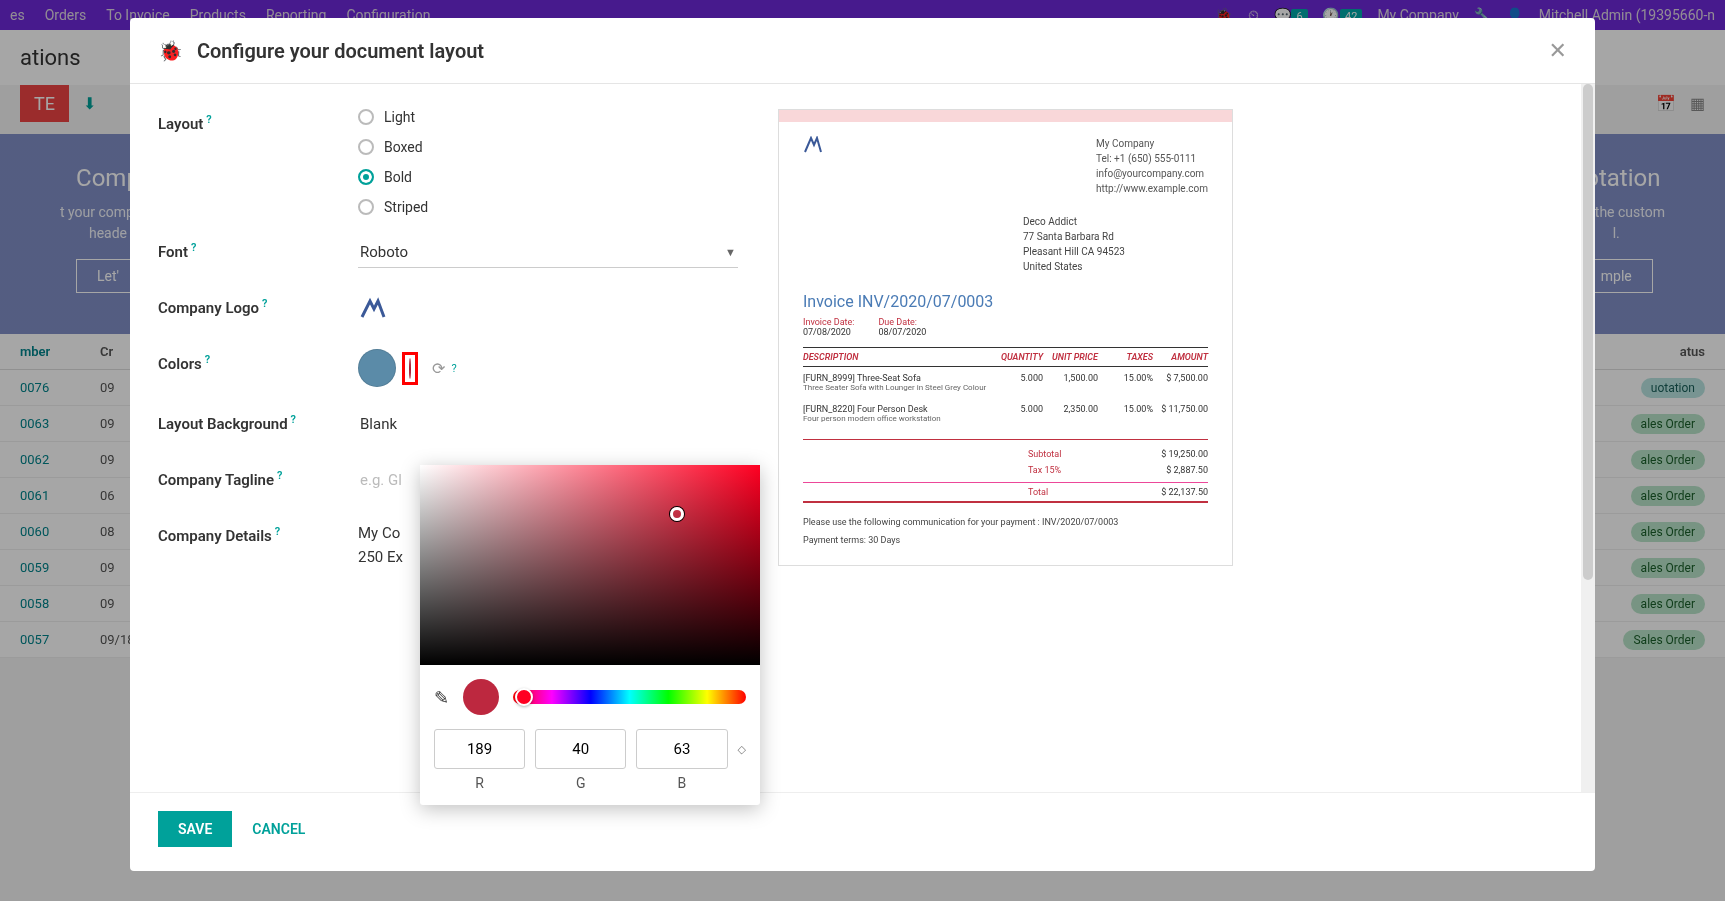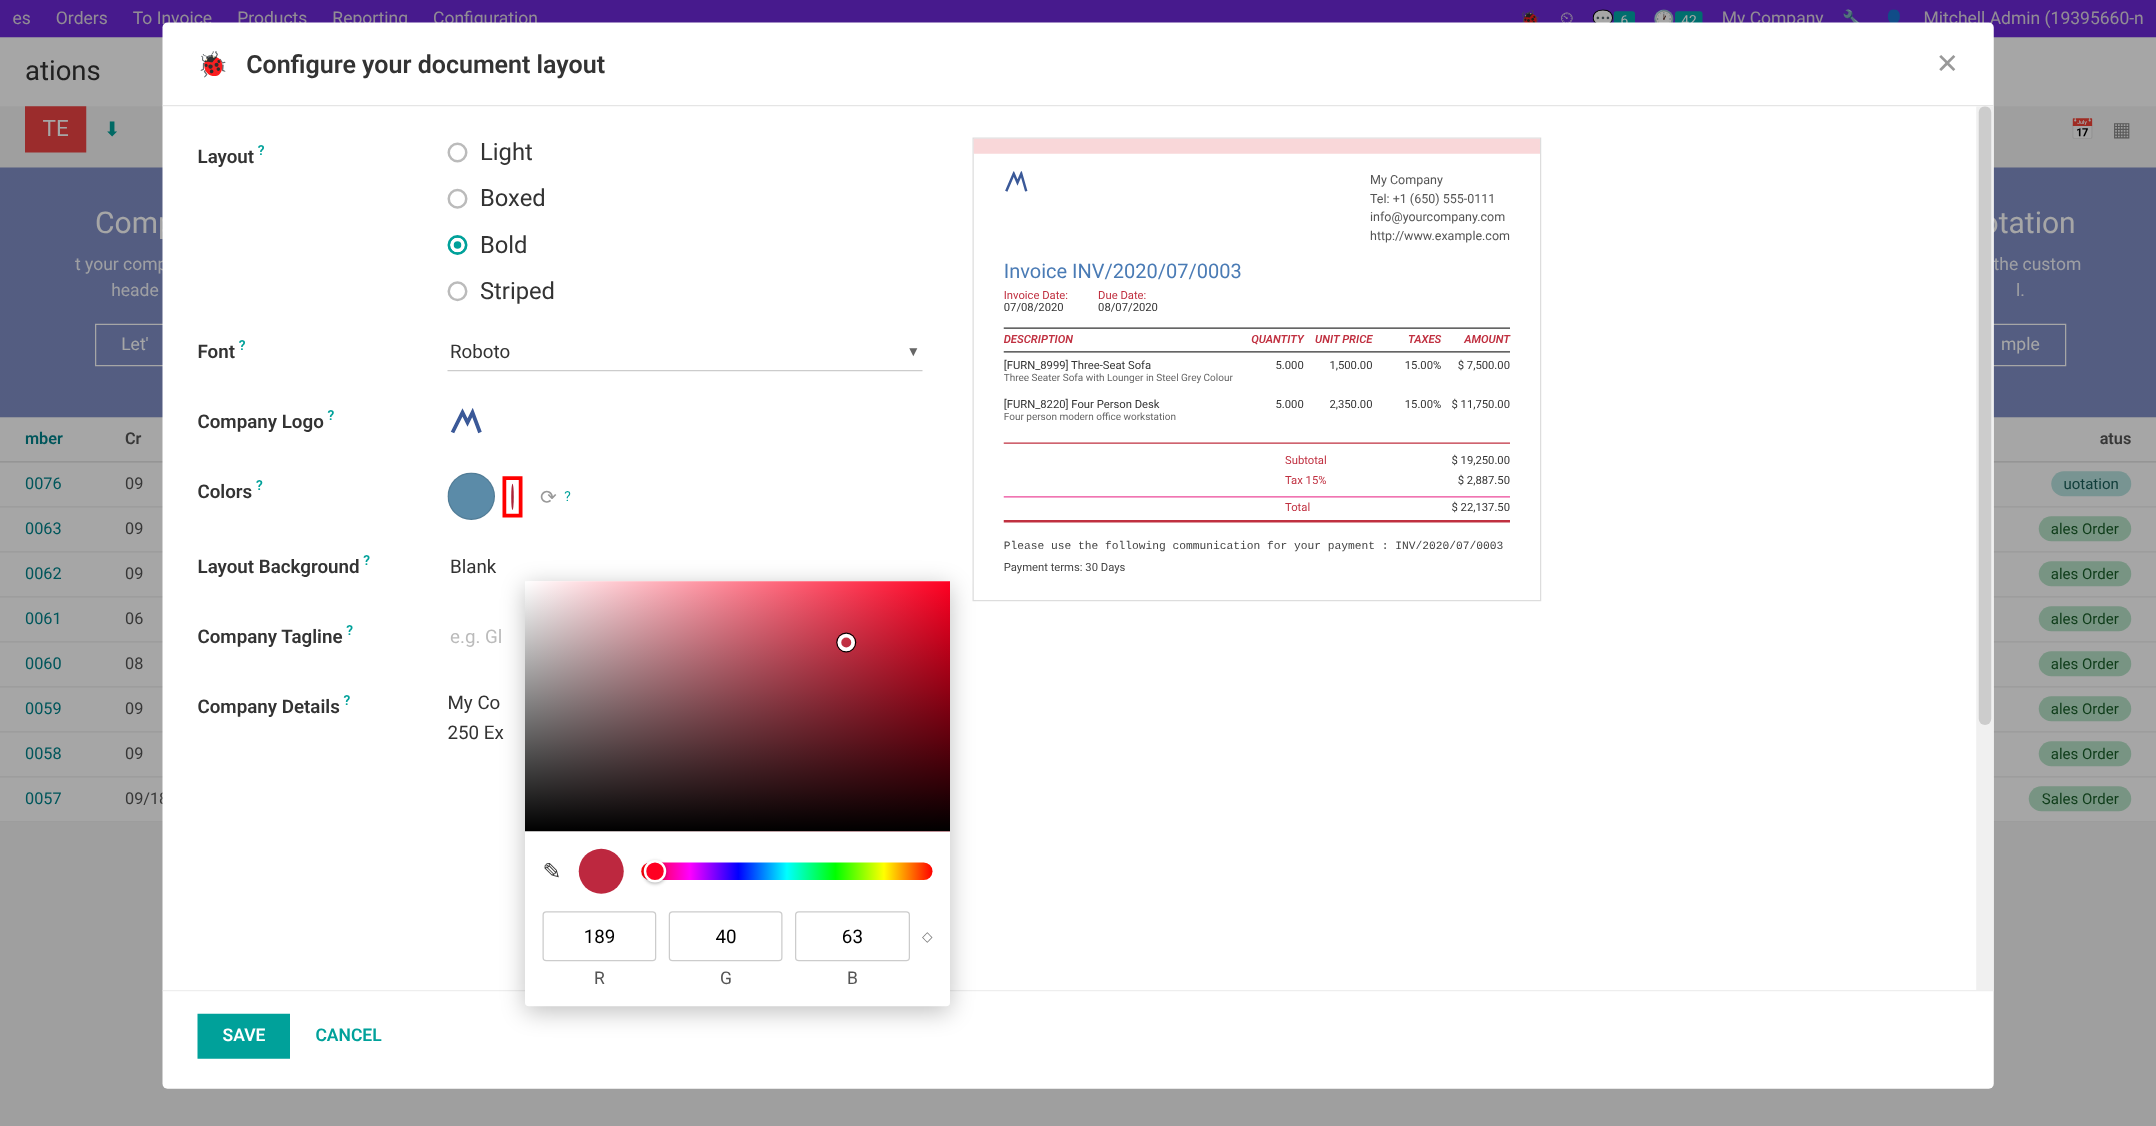--- a/index.html
+++ b/index.html
@@ -46,21 +46,21 @@
 
 .form-row { display: flex; margin-bottom: 22px; min-height: 34px; align-items: flex-start; }
 .form-label { width: 200px; font-size: 15px; font-weight: 600; color: #333; padding-top: 4px; }
 .form-label sup { color: #00a19a; font-size: 11px; margin-left: 3px; }
 .form-control { flex: 1; }
 
 .radio-group { display: flex; flex-direction: column; gap: 14px; }
 .radio-item { display: flex; align-items: center; gap: 10px; cursor: pointer; }
 .radio-circle { width: 16px; height: 16px; border-radius: 50%; border: 2px solid #bbb; display: inline-block; position: relative; }
 .radio-circle.checked { border-color: #00a19a; background: #00a19a; box-shadow: inset 0 0 0 3px #fff; }
-.radio-label { font-size: 19px; color: #333; }
+.radio-label { font-size: 14px; color: #333; }
 
 .select-field { width: 100%; padding: 6px 2px; border: none; border-bottom: 1px solid #ccc; font-size: 15px; color: #333; background: #fff; display: flex; justify-content: space-between; align-items: center; }
 .select-caret { color: #666; font-size: 11px; }
 
 .logo-svg { margin-top: 4px; }
 
 .color-swatches { display: flex; align-items: center; gap: 6px; }
 .swatch { width: 38px; height: 38px; border-radius: 50%; border: 1px solid rgba(0,0,0,.1); }
 .swatch-blue { background: #5b8ba8; }
 .swatch-red { background: #bd283f; }
@@ -108,21 +108,21 @@
 .preview-th .q, .preview-th .u, .preview-th .t, .preview-th .a { width: 55px; text-align: right; }
 .preview-tr { display: flex; padding: 6px 0; font-size: 9px; }
 .preview-tr .d { flex: 1; }
 .preview-tr .d .sub { color: #666; font-size: 8px; }
 .preview-tr .q, .preview-tr .u, .preview-tr .t, .preview-tr .a { width: 55px; text-align: right; }
 .preview-totals { margin: 0 24px; border-top: 1px solid #c03040; padding-top: 6px; }
 .preview-total-row { display: flex; justify-content: flex-end; padding: 3px 0; font-size: 9px; }
 .preview-total-row .tl { width: 100px; color: #c03040; }
 .preview-total-row .tv { width: 80px; text-align: right; color: #333; }
 .preview-total-row.final { border-top: 1px solid #ec4899; border-bottom: 2px solid #c03040; margin-top: 4px; padding: 4px 0; }
-.preview-note { padding: 14px 24px 8px; font-size: 9px; color: #444; font-family: Liberation Mono, monospace; }
+.preview-note { padding: 14px 24px 8px; font-size: 9px; color: #444; }
 .preview-terms { padding: 0 24px 20px; font-size: 9px; color: #444; }
 </style>
 </head>
 <body>
 
 <div class="bg-page">
   <div class="bg-topbar">
     <span>es</span>
     <span>Orders</span>
     <span>To Invoice</span>
@@ -325,20 +325,26 @@
         <div class="preview-head">
           <svg width="20" height="18">
               <path d="M2 16 L8 2 L11 9 L14 2 L18 16" stroke="#3b5998" stroke-width="2" fill="none"></path>
             </svg>
           <div class="preview-company">
             <div>My Company</div>
             <div>Tel: +1 (650) 555-0111</div>
             <div>info@yourcompany.com</div>
             <div>http://www.example.com</div>
           </div>
+        </div>
+        <div class="preview-addr">
+          <div>Deco Addict</div>
+          <div>77 Santa Barbara Rd</div>
+          <div>Pleasant Hill CA 94523</div>
+          <div>United States</div>
         </div>
         <div class="preview-title">Invoice INV/2020/07/0003</div>
         <div class="preview-dates">
           <div class="preview-dates-col">
               <div class="lbl">Invoice Date:</div>
               <div class="val">07/08/2020</div>
             </div>
           <div class="preview-dates-col">
               <div class="lbl">Due Date:</div>
               <div class="val">08/07/2020</div>

